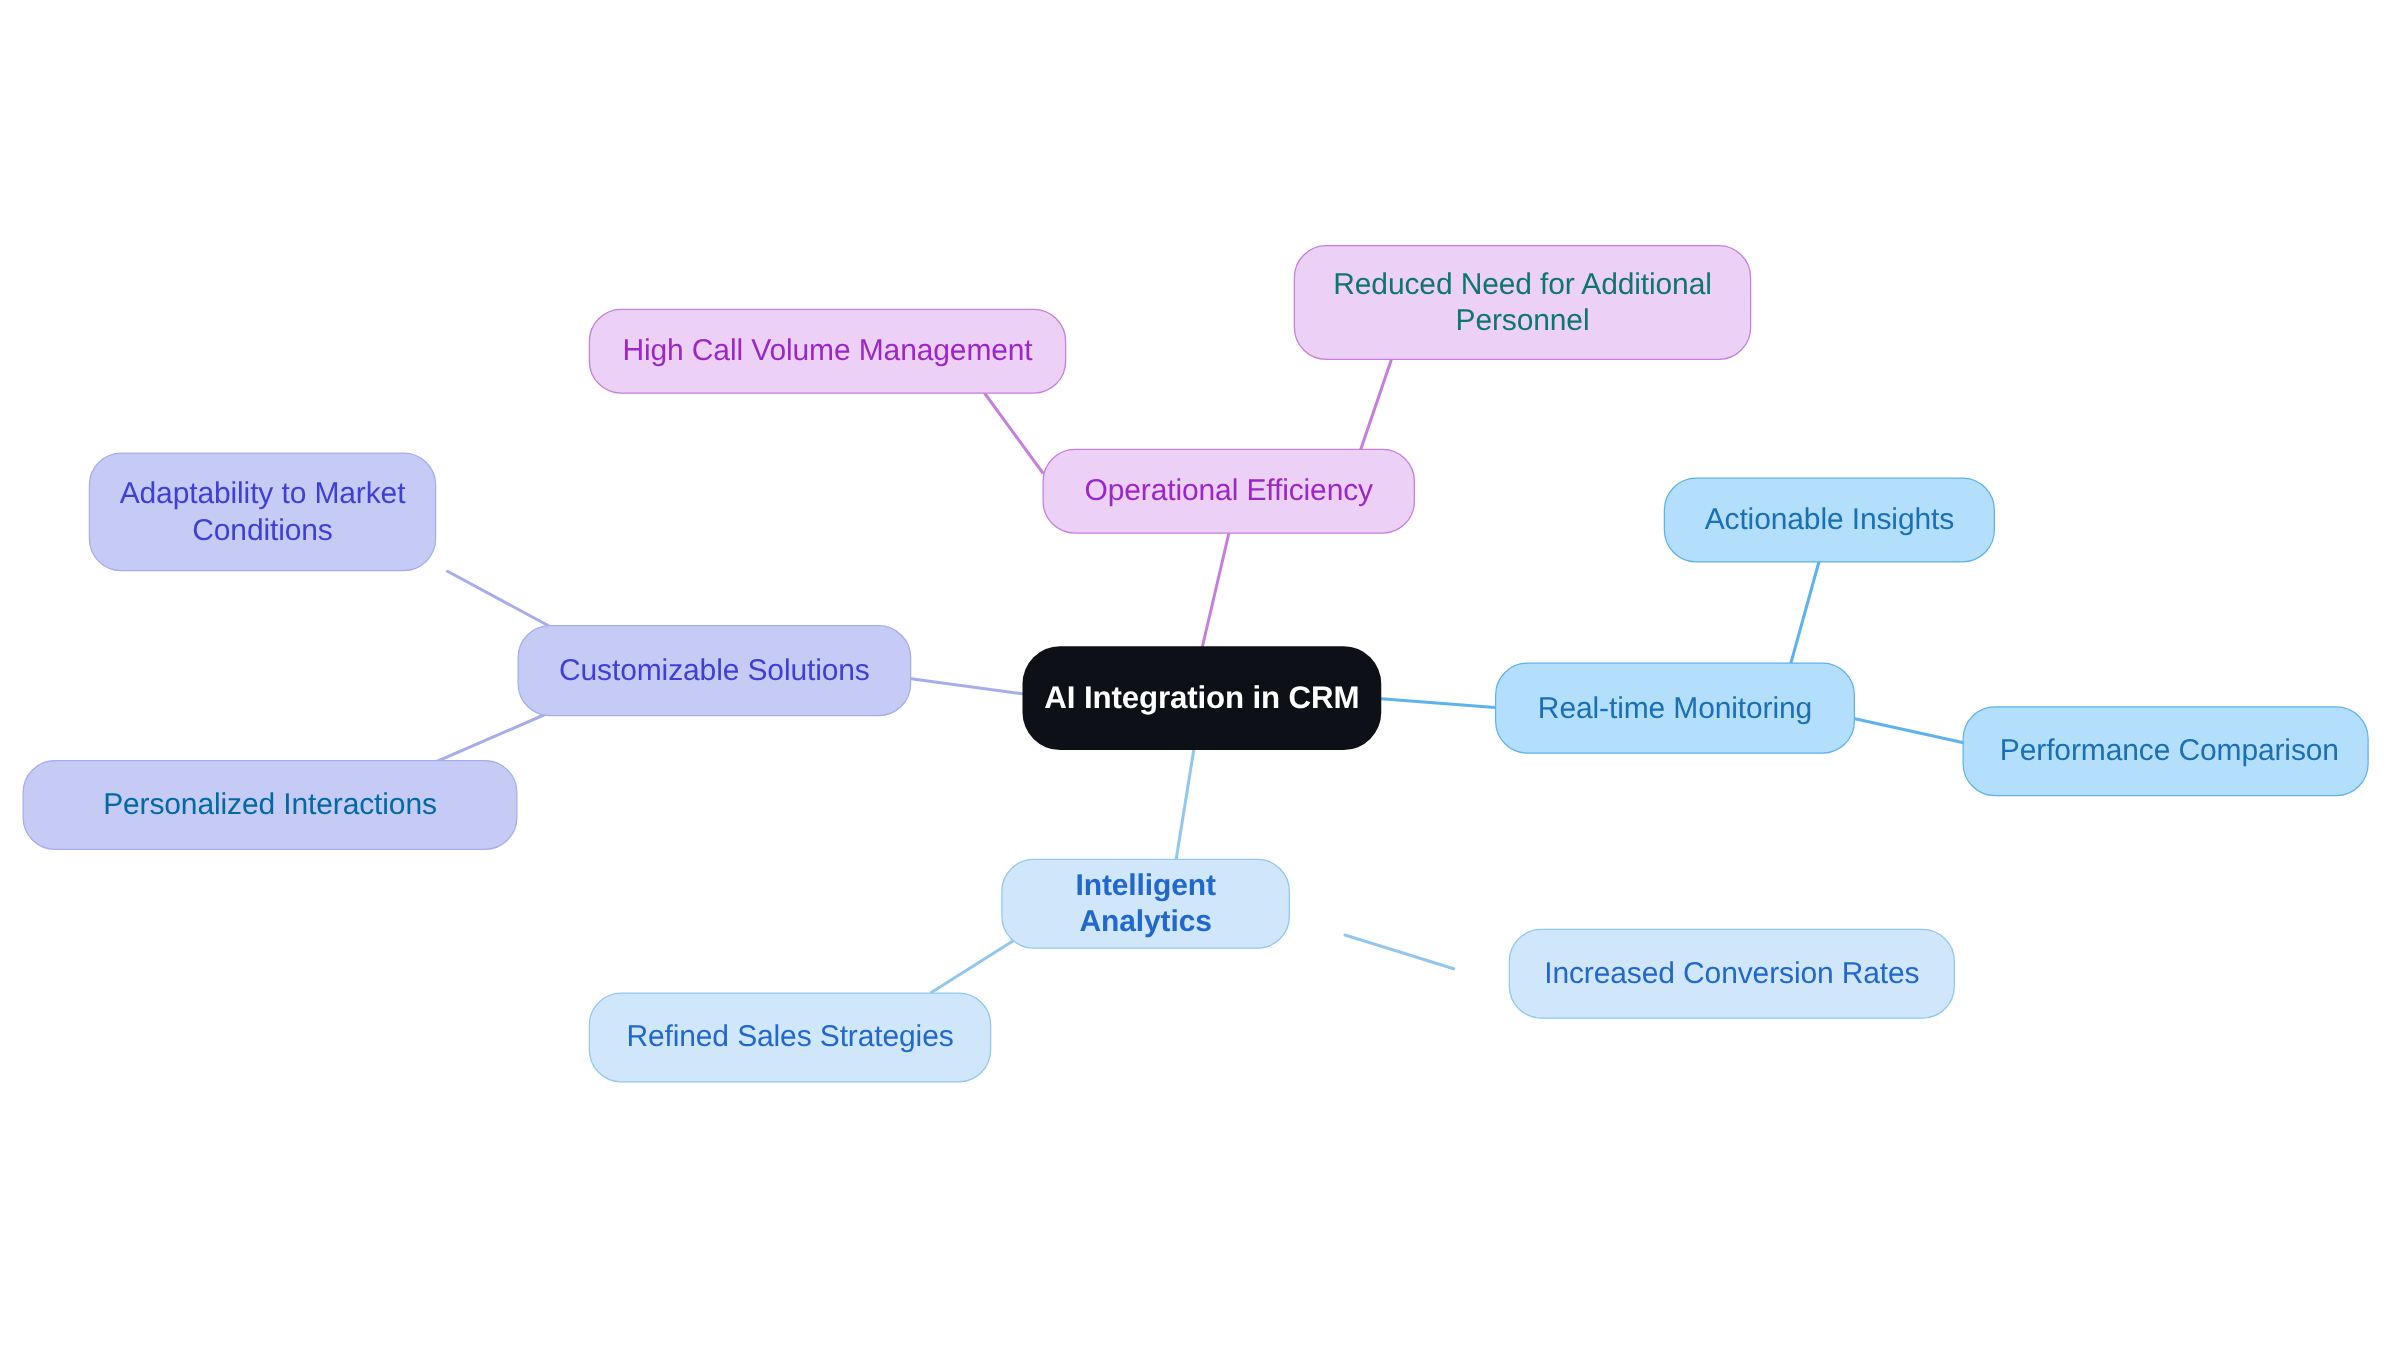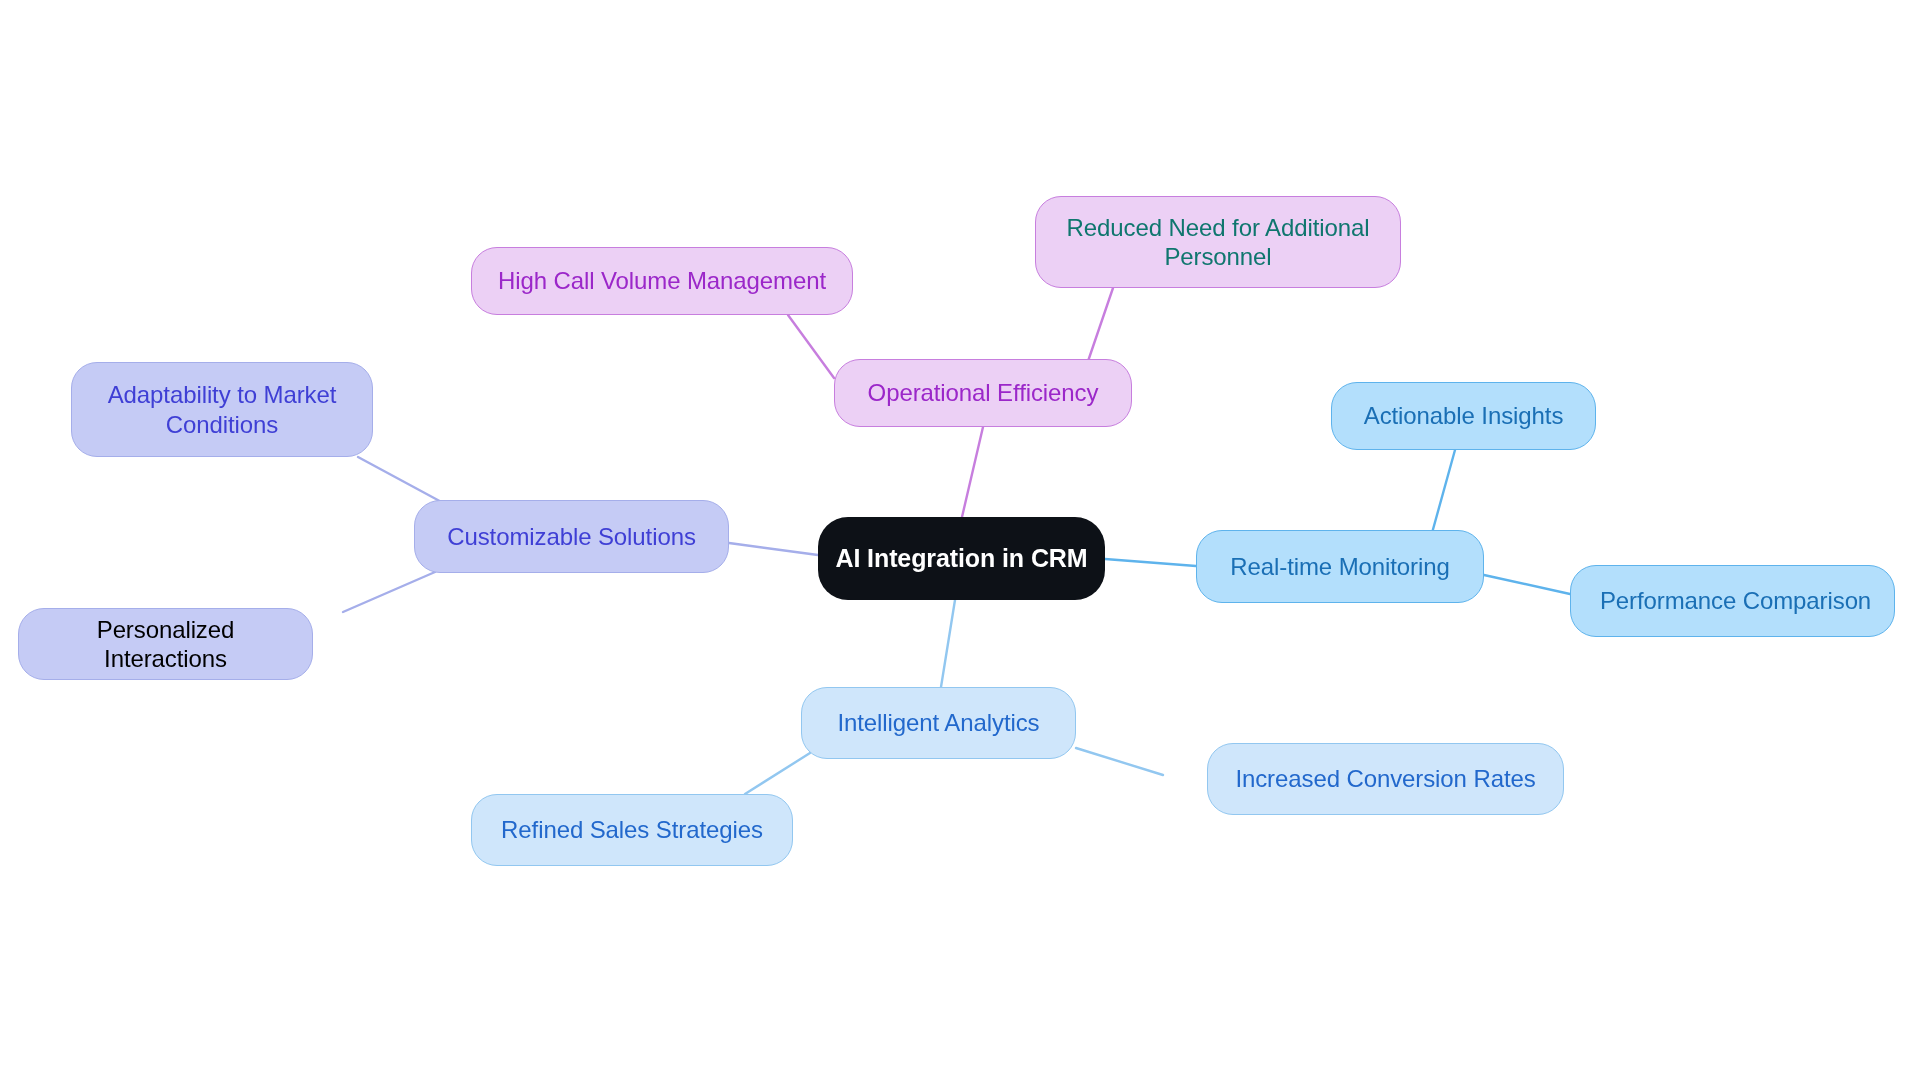--- a/index.html
+++ b/index.html
@@ -90,37 +90,37 @@
       <div class="node node--leaf" style="left: 471px; top: 247px; width: 382px; height: 68px; background: rgb(236, 208, 245); border-color: rgb(199, 126, 222); color: rgb(155, 39, 201);">
         <span class="node-label">High Call Volume Management</span>
       </div>
       <div class="node node--leaf" style="left: 1035px; top: 196px; width: 366px; height: 92px; background: rgb(236, 208, 245); border-color: rgb(199, 126, 222); color: #0f766e;">
         <span class="node-label">Reduced Need for Additional
 Personnel</span>
       </div>
       <div class="node node--branch" style="left: 414px; top: 500px; width: 315px; height: 73px; background: rgb(197, 203, 245); border-color: rgb(165, 174, 234); color: rgb(63, 63, 213);">
         <span class="node-label">Customizable Solutions</span>
       </div>
-      <div class="node node--leaf" style="left: 71px; top: 362px; width: 302px; height: 95px; background: rgb(197, 203, 245); border-color: rgb(165, 174, 234); color: rgb(63, 63, 213);">
+      <div class="node node--leaf" style="left: 71px; top: 362px; width: 278px; height: 95px; background: rgb(197, 203, 245); border-color: rgb(165, 174, 234); color: rgb(63, 63, 213);">
         <span class="node-label">Adaptability to Market
 Conditions</span>
       </div>
-      <div class="node node--leaf" style="left: 18px; top: 608px; width: 295px; height: 72px; background: rgb(197, 203, 245); border-color: rgb(165, 174, 234); color: #000000;">
+      <div class="node node--leaf" style="left: 18px; top: 608px; width: 396px; height: 72px; background: rgb(197, 203, 245); border-color: rgb(165, 174, 234); color: #0369a1;">
         <span class="node-label">Personalized Interactions</span>
       </div>
       <div class="node node--branch" style="left: 1196px; top: 530px; width: 288px; height: 73px; background: rgb(179, 223, 252); border-color: rgb(94, 179, 236); color: rgb(26, 111, 181);">
         <span class="node-label">Real-time Monitoring</span>
       </div>
       <div class="node node--leaf" style="left: 1331px; top: 382px; width: 265px; height: 68px; background: rgb(179, 223, 252); border-color: rgb(94, 179, 236); color: rgb(26, 111, 181);">
         <span class="node-label">Actionable Insights</span>
       </div>
       <div class="node node--leaf" style="left: 1570px; top: 565px; width: 325px; height: 72px; background: rgb(179, 223, 252); border-color: rgb(94, 179, 236); color: rgb(26, 111, 181); padding-left: 20px;">
         <span class="node-label">Performance Comparison</span>
       </div>
-      <div class="node node--branch" style="left: 801px; top: 687px; width: 275px; height: 72px; background: rgb(207, 230, 251); border-color: rgb(146, 199, 240); color: rgb(34, 104, 204);">
+      <div class="node node--branch" style="left: 801px; top: 687px; width: 231px; height: 72px; background: rgb(207, 230, 251); border-color: rgb(146, 199, 240); color: rgb(34, 104, 204); font-weight: bold;">
         <span class="node-label">Intelligent Analytics</span>
       </div>
       <div class="node node--leaf" style="left: 471px; top: 794px; width: 322px; height: 72px; background: rgb(207, 230, 251); border-color: rgb(146, 199, 240); color: rgb(34, 104, 204);">
         <span class="node-label">Refined Sales Strategies</span>
       </div>
       <div class="node node--leaf" style="left: 1163px; top: 743px; width: 357px; height: 72px; background: rgb(207, 230, 251); border-color: rgb(146, 199, 240); color: rgb(34, 104, 204); margin-left: 44px;">
         <span class="node-label">Increased Conversion Rates</span>
       </div>
     </div>
 </div>

